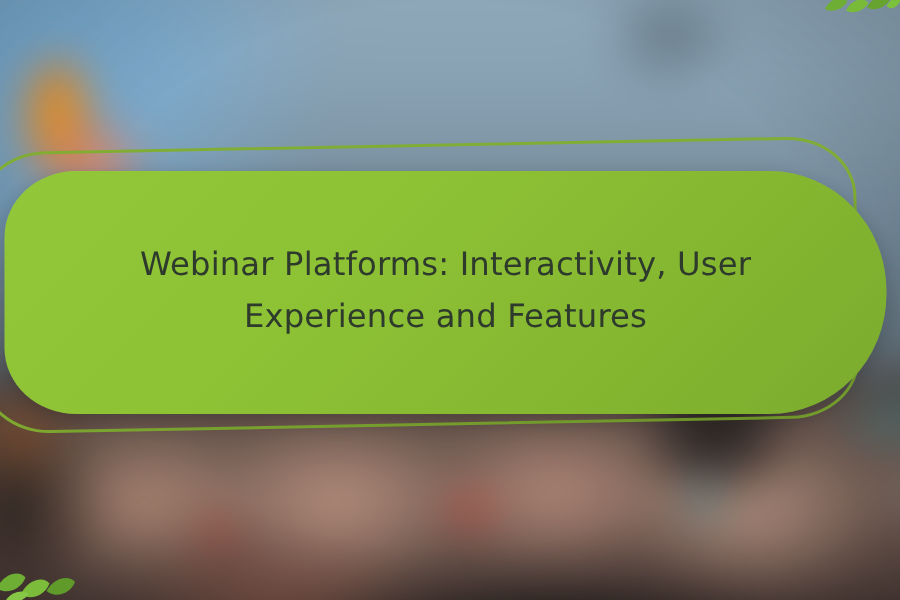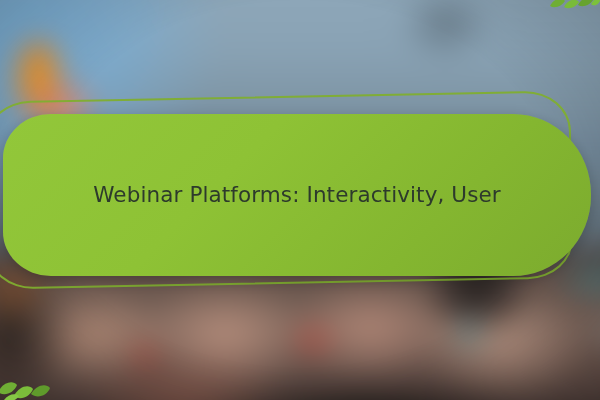--- a/index.html
+++ b/index.html
@@ -184,20 +184,21 @@
   </div>
 
   <div class="vignette"></div>
 
   <div class="outline-shape"></div>
 
   <div class="title-card">
     <div class="title-text">
       <span>Webinar Platforms: Interactivity, User</span>
       <br>
+      <span>Experience and Features</span>
     </div>
   </div>
 
   <svg class="leaves leaves-tr" viewBox="0 0 52 18">
     <g fill="#6fae34">
       <path d="M2 10 C6 2, 14 1, 17 5 C14 10, 7 13, 2 10 Z"></path>
       <path d="M16 11 C20 3, 28 2, 31 6 C28 11, 21 14, 16 11 Z" fill="#79bb39"></path>
       <path d="M30 9 C34 1, 42 0, 45 4 C42 9, 35 12, 30 9 Z" fill="#67a32f"></path>
       <path d="M43 8 C46 2, 52 1, 52 5 C50 9, 46 11, 43 8 Z" fill="#7cc13c"></path>
     </g>

